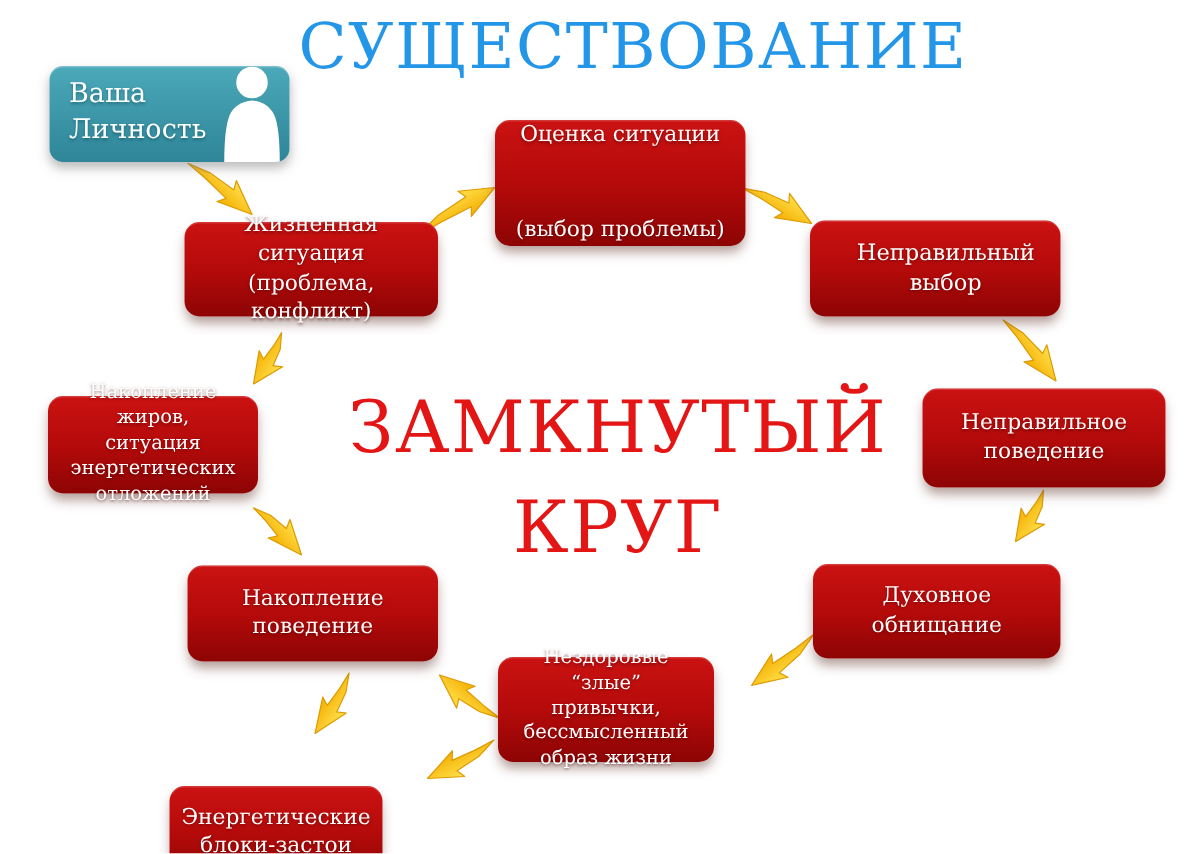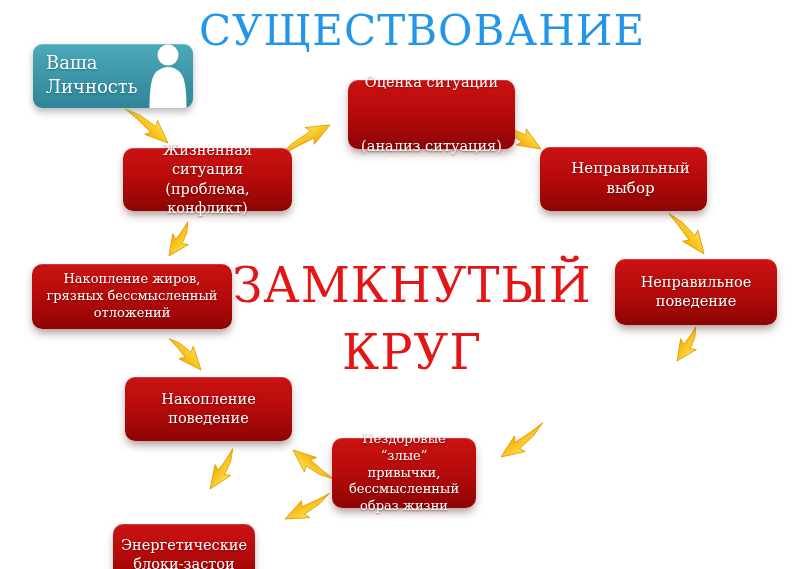--- a/index.html
+++ b/index.html
@@ -102,48 +102,52 @@
         <circle cx="28" cy="11" r="10.5"></circle>
         <path d="M28,23 C21,23.5 15.5,27 13,33 C10.5,39.5 9.5,50 9.5,64 L46.5,64 C46.5,50 45.5,38 42.5,32 C39.5,26.5 35,23.5 28,23 Z"></path>
       </svg>
     </div>
 
     <div class="center-label">
       <div>ЗАМКНУТЫЙ</div>
       <div>КРУГ</div>
     </div>
 
-  <div class="node" style="left: 348px; top: 80px; width: 167px; height: 69px; gap: 44px;">
+  <div class="node" style="left: 330px; top: 80px; width: 167px; height: 84px; gap: 44px;">
         <div>Оценка ситуации</div>
-        <div>(анализ ситуация)</div>
+        <div>(выбор проблемы)</div>
       </div>
       <div class="node single" style="left: 540px; top: 147px; width: 167px; height: 64px;">
         <div>Неправильный выбор</div>
       </div>
       <div class="node" style="left: 615px; top: 259px; width: 162px; height: 66px;">
         <div>Неправильное</div>
         <div>поведение</div>
+      </div>
+      <div class="node" style="left: 542px; top: 376px; width: 165px; height: 63px;">
+        <div>Духовное</div>
+        <div>обнищание</div>
       </div>
       <div class="node small" style="left: 332px; top: 438px; width: 144px; height: 70px;">
         <div>Нездоровые “злые”</div>
         <div>привычки,</div>
         <div>бессмысленный</div>
         <div>образ жизни</div>
       </div>
       <div class="node" style="left: 113px; top: 492px; width: 142px; height: 62px; margin-top: 32px;">
         <div>Энергетические</div>
         <div>блоки-застои</div>
       </div>
       <div class="node" style="left: 125px; top: 377px; width: 167px; height: 64px;">
         <div>Накопление</div>
         <div>поведение</div>
       </div>
-      <div class="node small" style="left: 32px; top: 264px; width: 200px; height: 65px;">
+      <div class="node small" style="left: 32px; top: 264px; width: 140px; height: 65px;">
         <div>Накопление жиров,</div>
-        <div>грязных бессмысленный</div>
+        <div>ситуация энергетических</div>
         <div>отложений</div>
       </div>
       <div class="node" style="left: 123px; top: 148px; width: 169px; height: 63px;">
         <div>Жизненная ситуация</div>
         <div>(проблема, конфликт)</div>
       </div>
     </div>
 
 </div>
 

